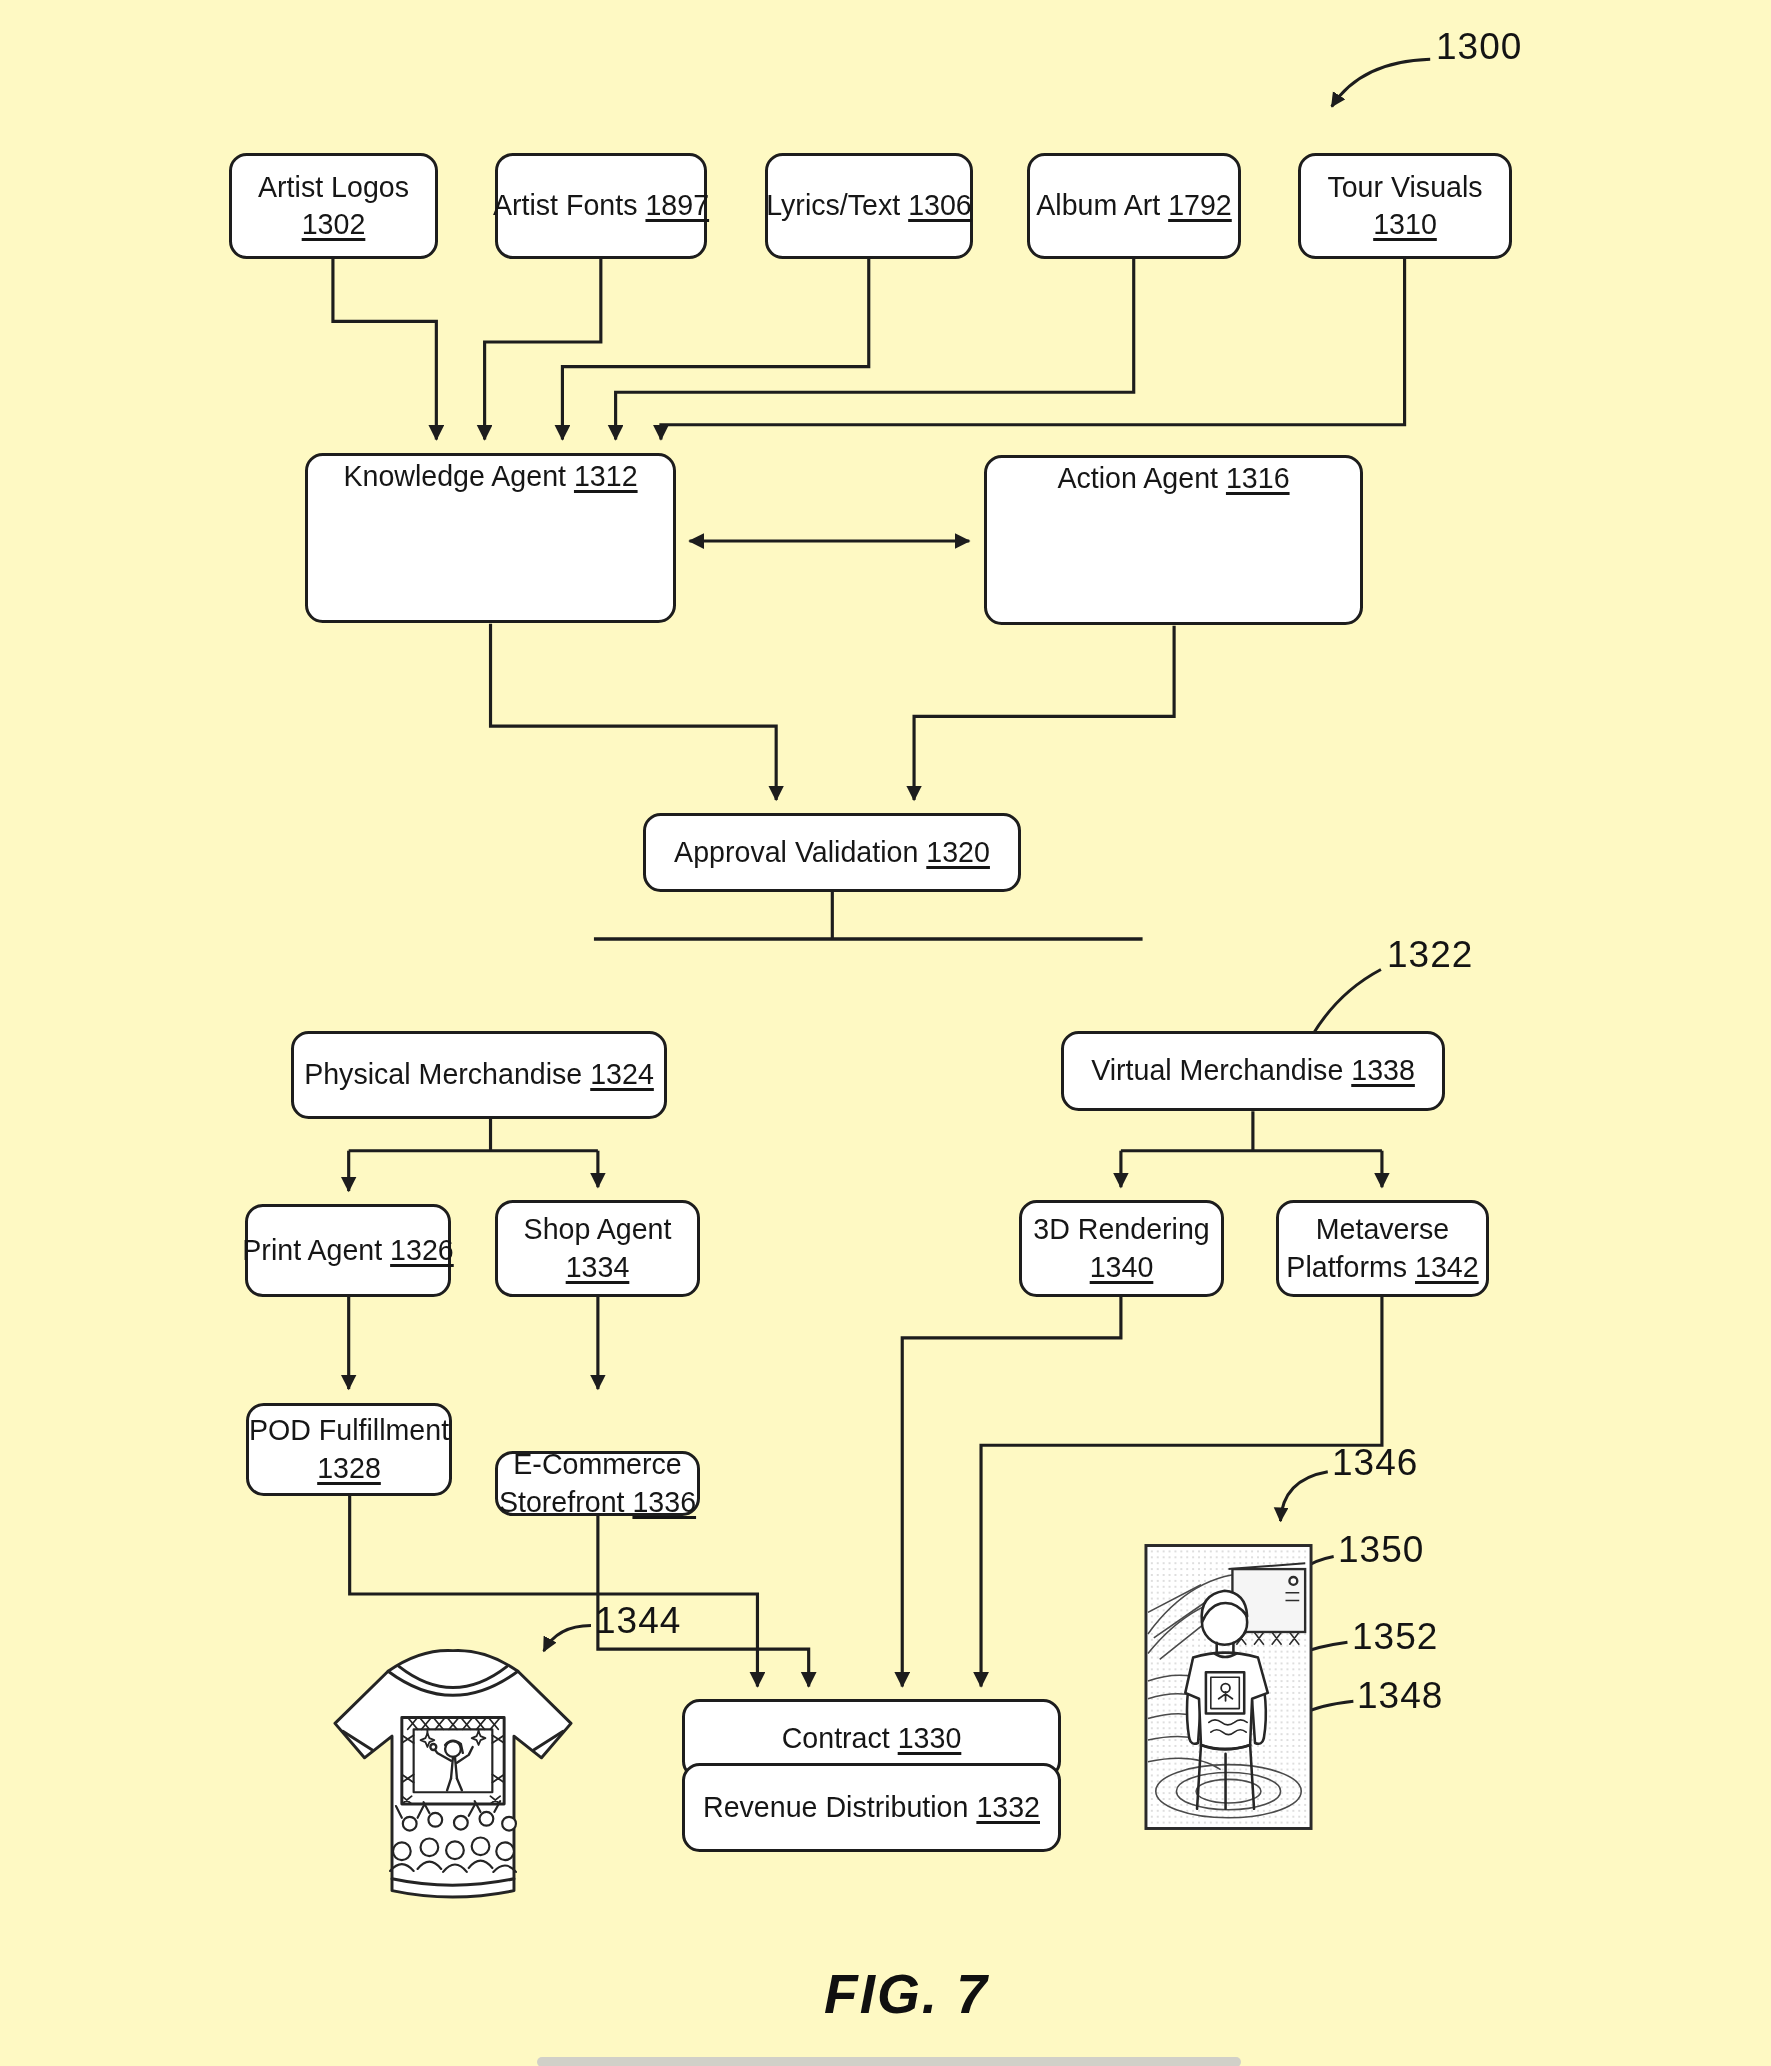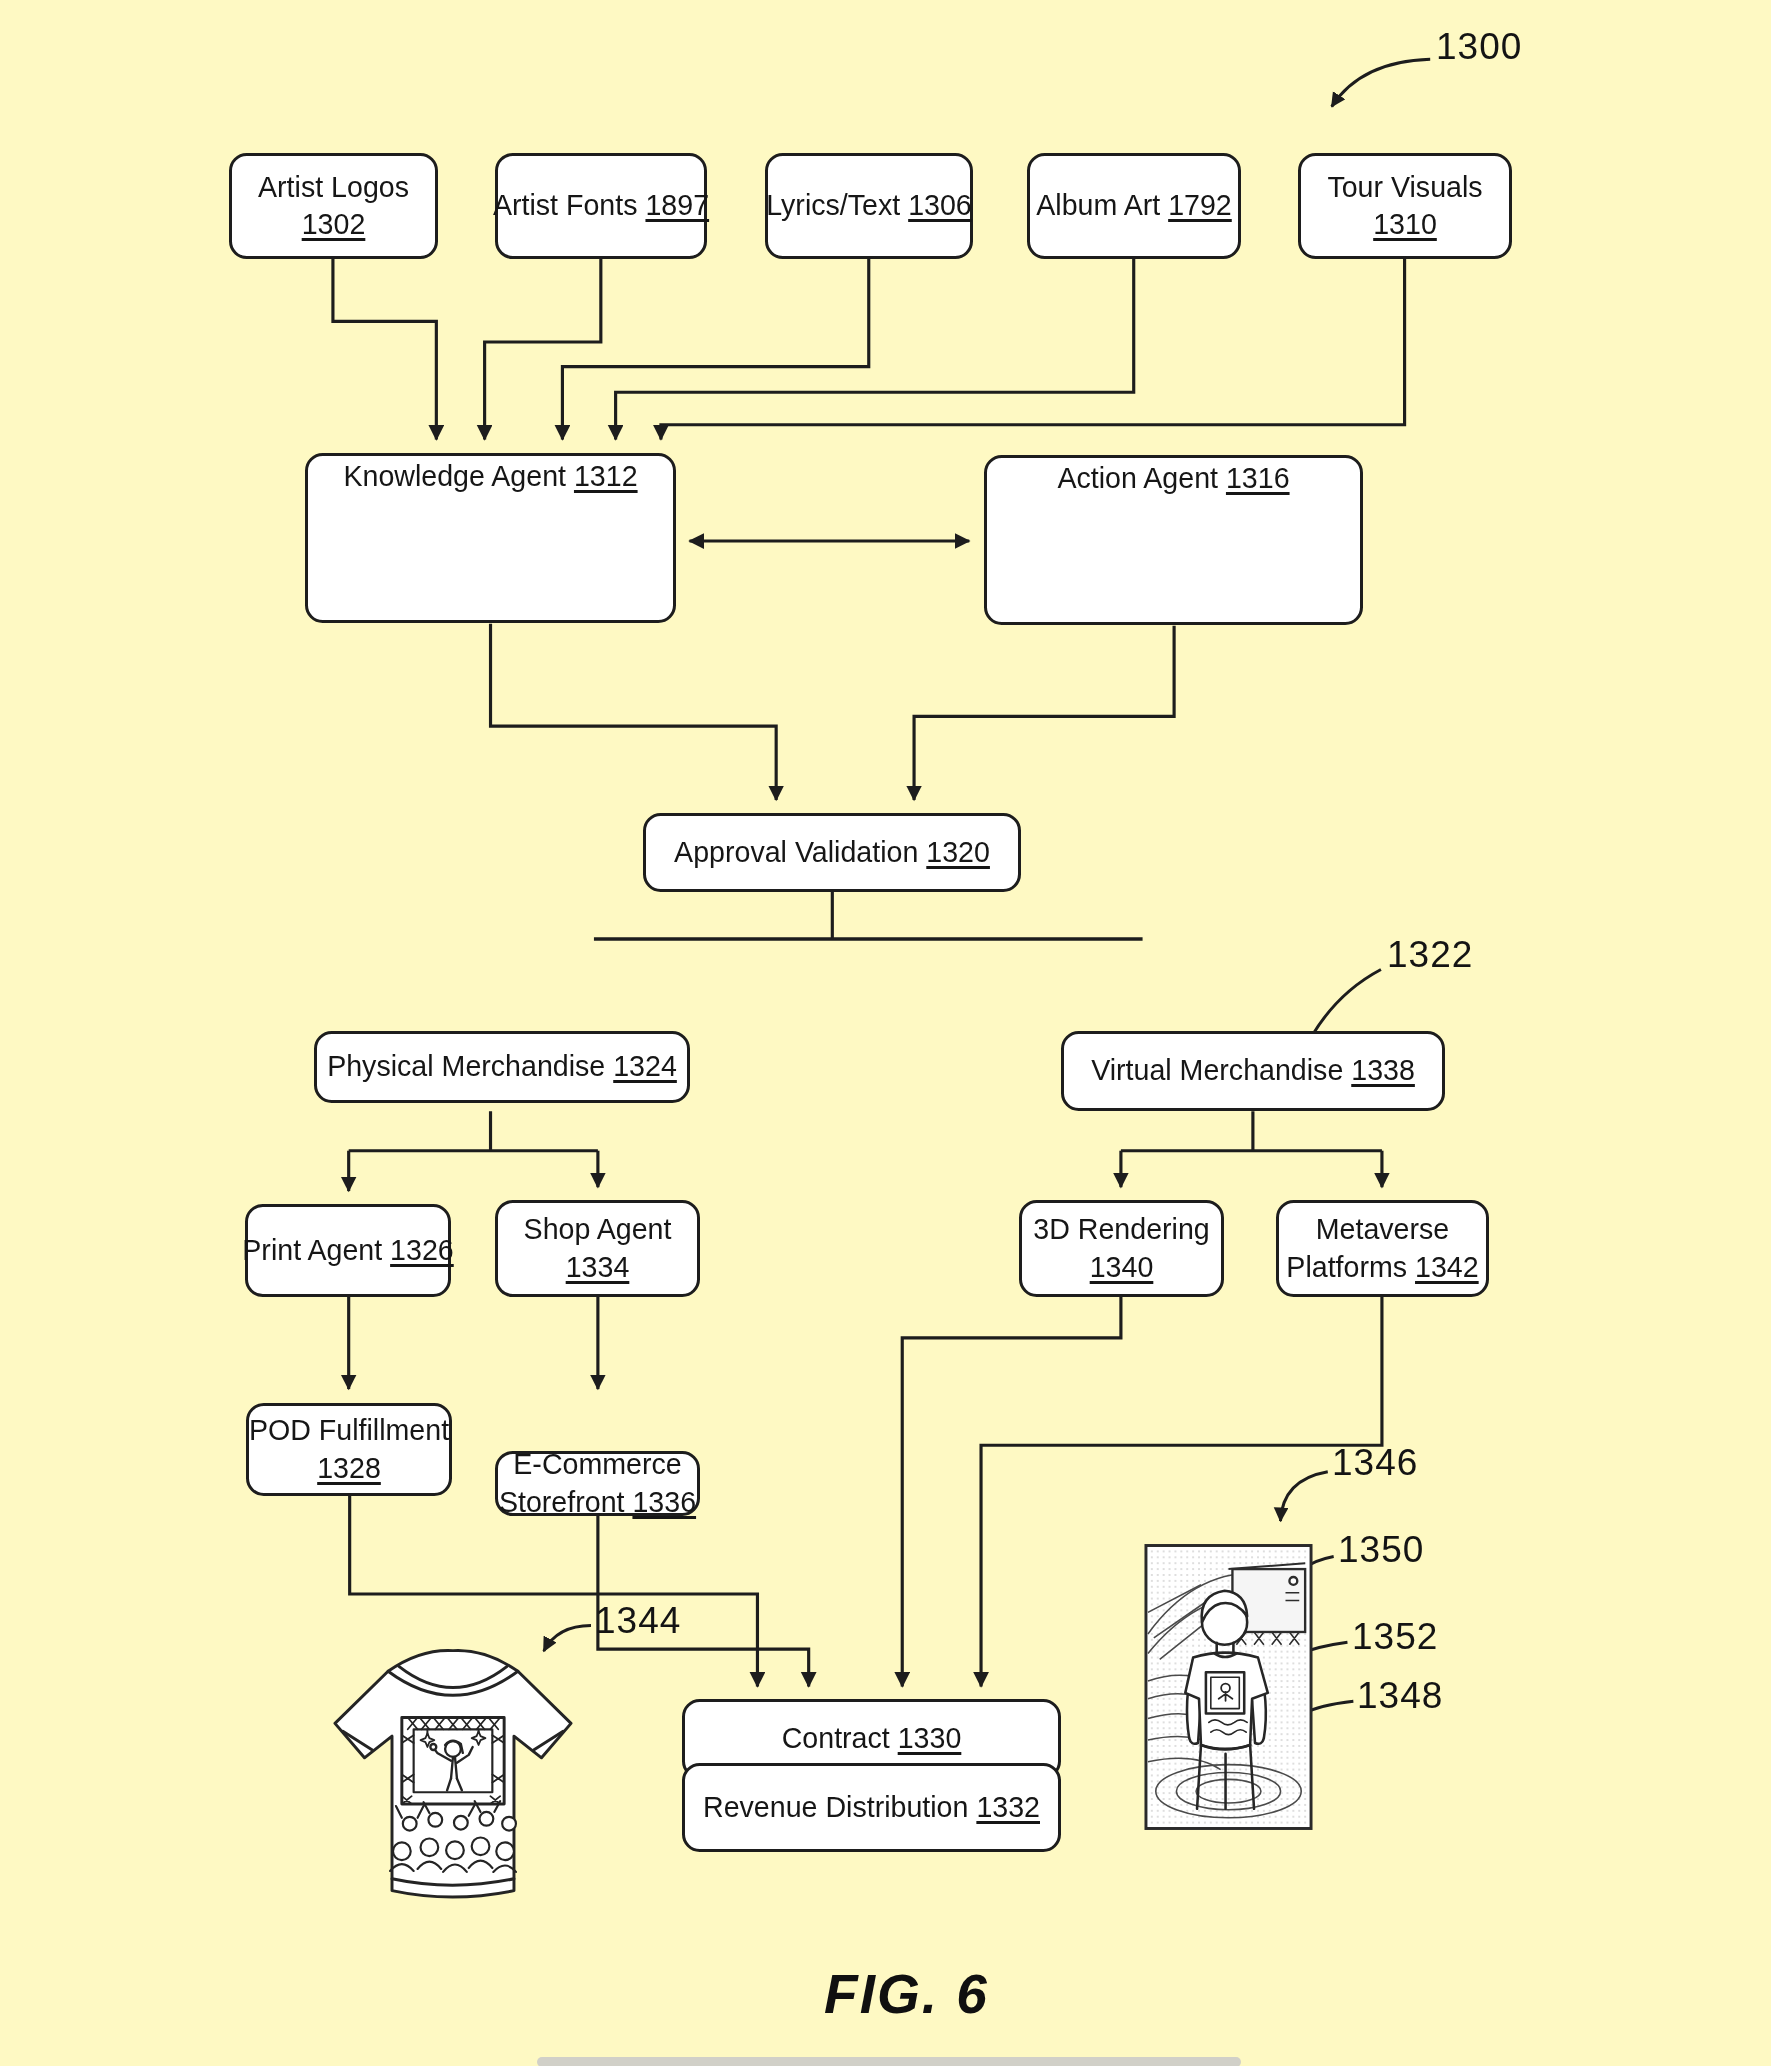--- a/index.html
+++ b/index.html
@@ -128,21 +128,21 @@
       <div class="nline"><span>Action Agent </span><span class="ref">1316</span></div>
     </div>
   <div class="inner" style="left:1032px;top:518px;width:283px;height:79px">
       <div class="nline"><span>Generative AI </span><span class="ref">1318</span></div>
     </div>
 
   <div class="node" style="left:643px;top:813px;width:378px;height:79px">
       <div class="nline"><span>Approval Validation </span><span class="ref">1320</span></div>
     </div>
 
-  <div class="node" style="left:314px;top:1031px;width:376px;height:72px">
+  <div class="node" style="left:291px;top:1031px;width:376px;height:88px">
       <div class="nline"><span>Physical Merchandise </span><span class="ref">1324</span></div>
     </div>
   <div class="node" style="left:1061px;top:1031px;width:384px;height:80px">
       <div class="nline"><span>Virtual Merchandise </span><span class="ref">1338</span></div>
     </div>
 
   <div class="node" style="left:245px;top:1204px;width:206px;height:93px">
       <div class="nline"><span>Print Agent </span><span class="ref">1326</span></div>
     </div>
   <div class="node" style="left:495px;top:1200px;width:205px;height:97px">
@@ -268,17 +268,17 @@
         <rect x="68" y="136" width="29" height="32" stroke-width="1.6"></rect>
         <circle cx="83" cy="147" r="4.5" stroke-width="1.8"></circle>
         <path d="M83,151 V160 M83,153 L76,158 M83,153 L90,158" fill="none" stroke-width="1.8"></path>
         <path d="M66,182 q6,-5 13,0 q6,5 13,0 q6,-5 13,0 M68,192 q6,-5 12,0 q6,5 12,0 q6,-5 12,0" fill="none" stroke-width="1.7"></path>
         <path d="M58,205 L54,270 M108,205 L112,270 M83,214 L83,270" fill="none"></path>
         <path d="M58,205 Q83,213 108,205" fill="none"></path>
       </g>
     </svg>
   </div>
 
-  <div class="caption">FIG. 6</div>
+  <div class="caption">FIG. 7</div>
   <div class="scanbar"></div>
 
 </div>
 
 
 </body></html>

